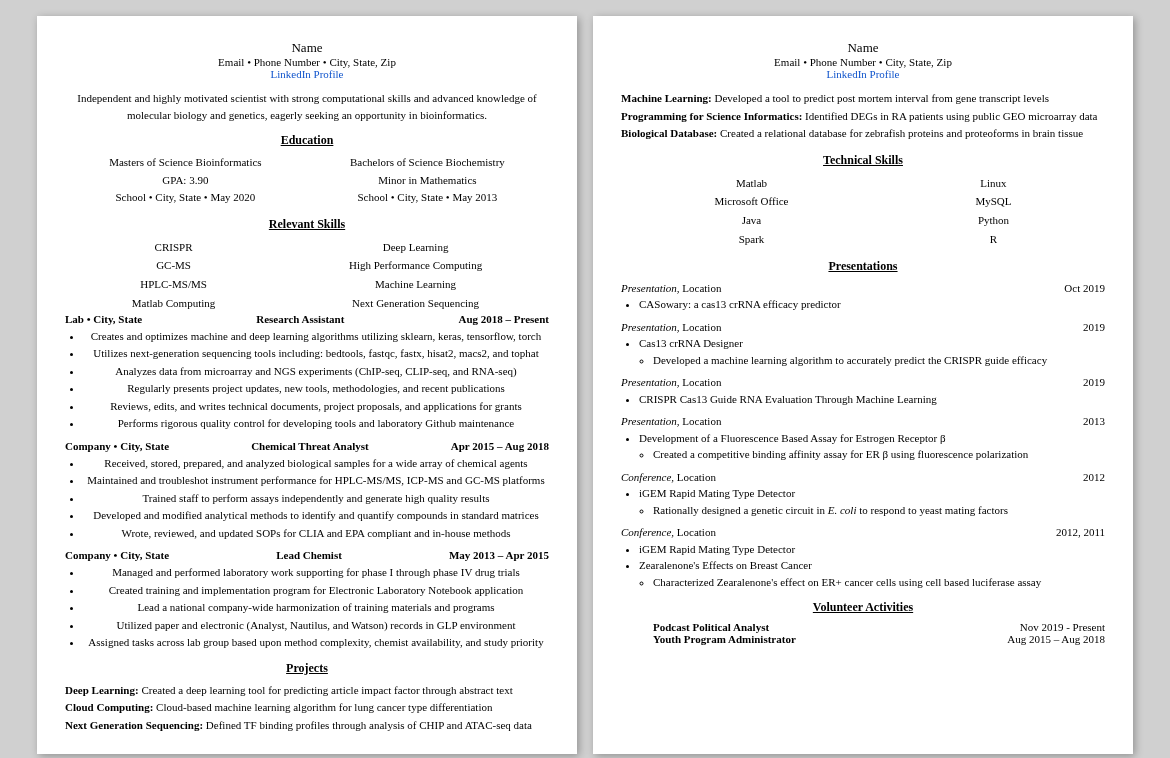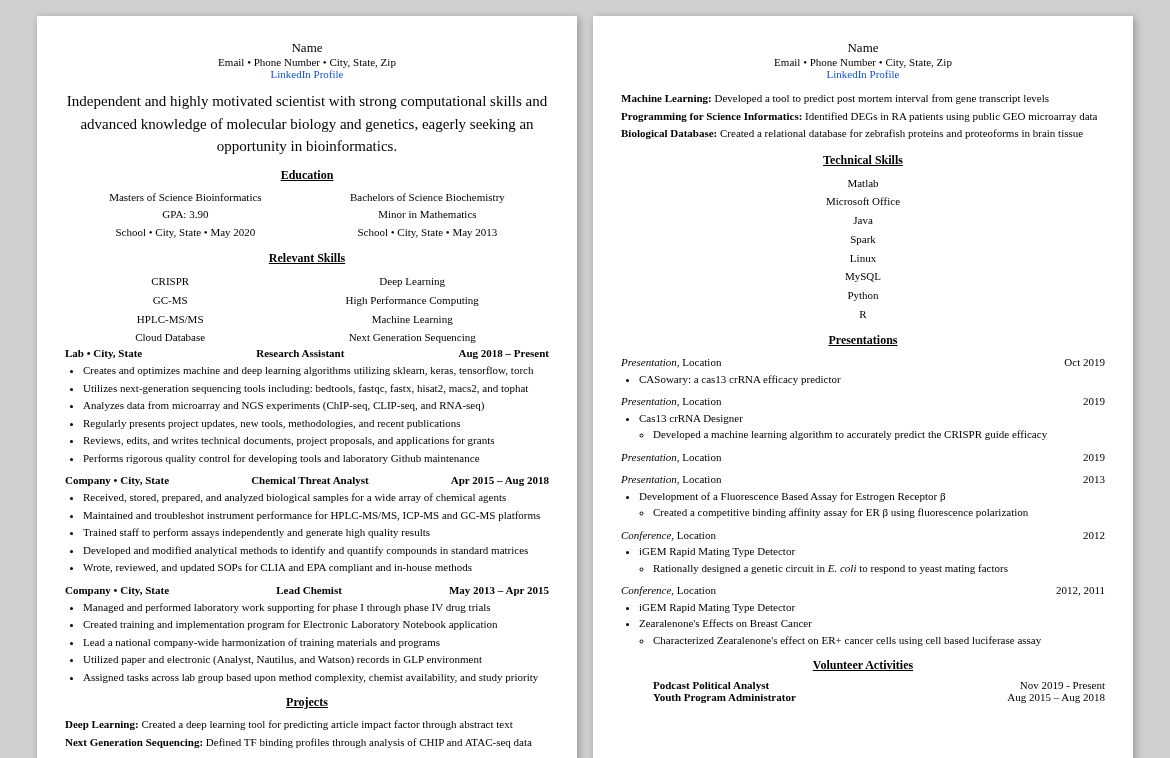--- a/index.html
+++ b/index.html
@@ -41,21 +41,21 @@
     }
     .section-title {
       text-align: center;
       font-weight: bold;
       font-size: 12px;
       margin: 10px 0 6px 0;
       text-decoration: underline;
     }
     .summary {
       text-align: center;
-      font-size: 15px;
+      font-size: 11px;
       margin-bottom: 8px;
       line-height: 1.5;
     }
     .education-grid {
       display: flex;
       justify-content: space-around;
       text-align: center;
       font-size: 11px;
       line-height: 1.6;
     }
@@ -82,20 +82,21 @@
       font-weight: bold;
     }
     .exp-date {
       font-weight: bold;
     }
     .exp-bullets {
       margin-left: 18px;
       font-size: 11px;
       line-height: 1.5;
       margin-bottom: 8px;
+      text-align: center;
     }
     .exp-bullets li {
       margin-bottom: 1px;
     }
     .exp-block {
       margin-bottom: 6px;
     }
     .projects-block {
       font-size: 11px;
       line-height: 1.6;
@@ -110,21 +111,20 @@
     }
     .right-intro .bold {
       font-weight: bold;
     }
     .tech-skills-grid {
       display: flex;
       justify-content: space-around;
       text-align: center;
       font-size: 11px;
       line-height: 1.7;
-      flex-direction: column;
     }
     .presentations-block {
       font-size: 11px;
       line-height: 1.5;
     }
     .pres-row {
       display: flex;
       justify-content: space-between;
       margin-top: 6px;
     }
@@ -178,21 +178,21 @@
         <div>School • City, State • May 2013</div>
       </div>
     </div>
 
     <div class="section-title">Relevant Skills</div>
     <div class="skills-grid">
       <div class="skills-col">
         <div>CRISPR</div>
         <div>GC-MS</div>
         <div>HPLC-MS/MS</div>
-        <div>Cloud Database</div>
+        <div>Matlab Computing</div>
       </div>
       <div class="skills-col">
         <div>Deep Learning</div>
         <div>High Performance Computing</div>
         <div>Machine Learning</div>
         <div>Next Generation Sequencing</div>
       </div>
     </div>
 
 
@@ -238,20 +238,21 @@
         <li>Created training and implementation program for Electronic Laboratory Notebook application</li>
         <li>Lead a national company-wide harmonization of training materials and programs</li>
         <li>Utilized paper and electronic (Analyst, Nautilus, and Watson) records in GLP environment</li>
         <li>Assigned tasks across lab group based upon method complexity, chemist availability, and study priority</li>
       </ul>
     </div>
 
     <div class="section-title">Projects</div>
     <div class="projects-block">
       <div><span class="proj-title">Deep Learning:</span> <span>Created a deep learning tool for predicting article impact factor through abstract text</span></div>
+      <div><span class="proj-title">Cloud Computing:</span> <span>Cloud-based machine learning algorithm for lung cancer type differentiation</span></div>
       <div><span class="proj-title">Next Generation Sequencing:</span> <span>Defined TF binding profiles through analysis of CHIP and ATAC-seq data</span></div>
 
     </div>
 
   </div>
 
   <div class="resume">
 
     <div class="header">
       <div class="header-name">Name</div>
@@ -303,20 +304,23 @@
         <li>Cas13 crRNA Designer</li>
       </ul>
       <ul class="pres-sub-bullet">
         <li>Developed a machine learning algorithm to accurately predict the CRISPR guide efficacy</li>
       </ul>
 
       <div class="pres-row">
         <div><em>Presentation,</em> Location</div>
         <div>2019</div>
       </div>
+      <ul class="pres-bullet">
+        <li>CRISPR Cas13 Guide RNA Evaluation Through Machine Learning</li>
+      </ul>
 
       <div class="pres-row">
         <div><em>Presentation,</em> Location</div>
         <div>2013</div>
       </div>
       <ul class="pres-bullet">
         <li>Development of a Fluorescence Based Assay for Estrogen Receptor β</li>
       </ul>
       <ul class="pres-sub-bullet">
         <li>Created a competitive binding affinity assay for ER β using fluorescence polarization</li>

